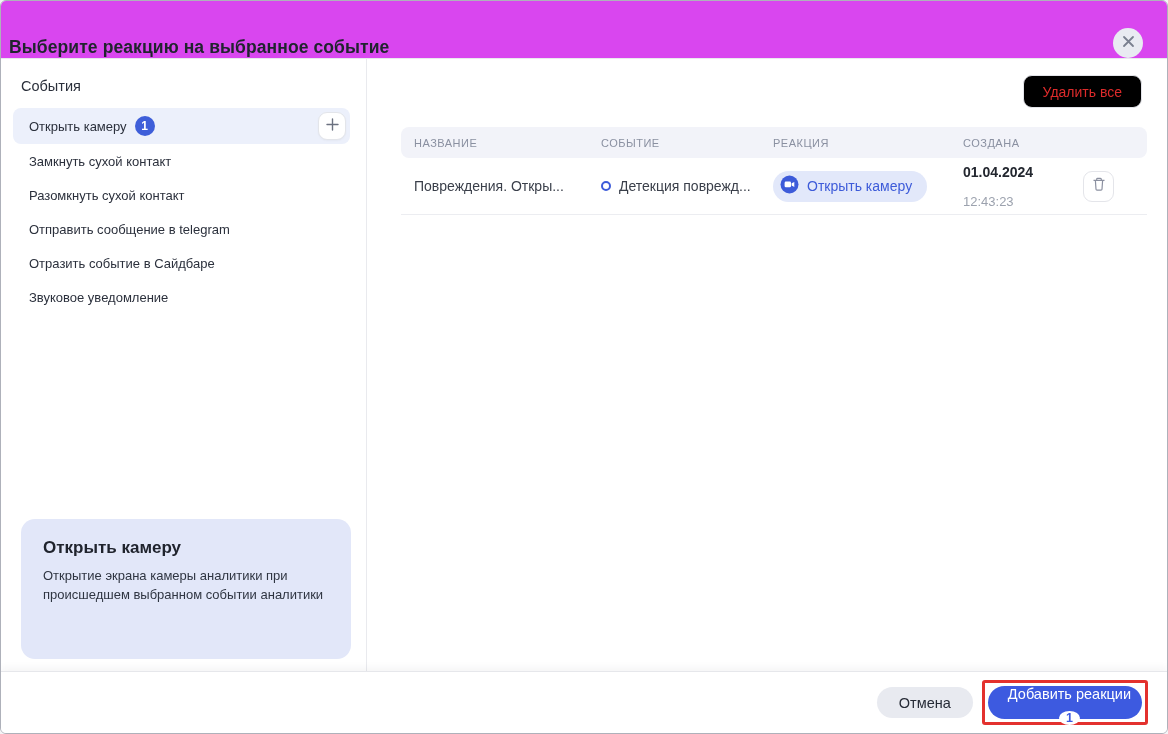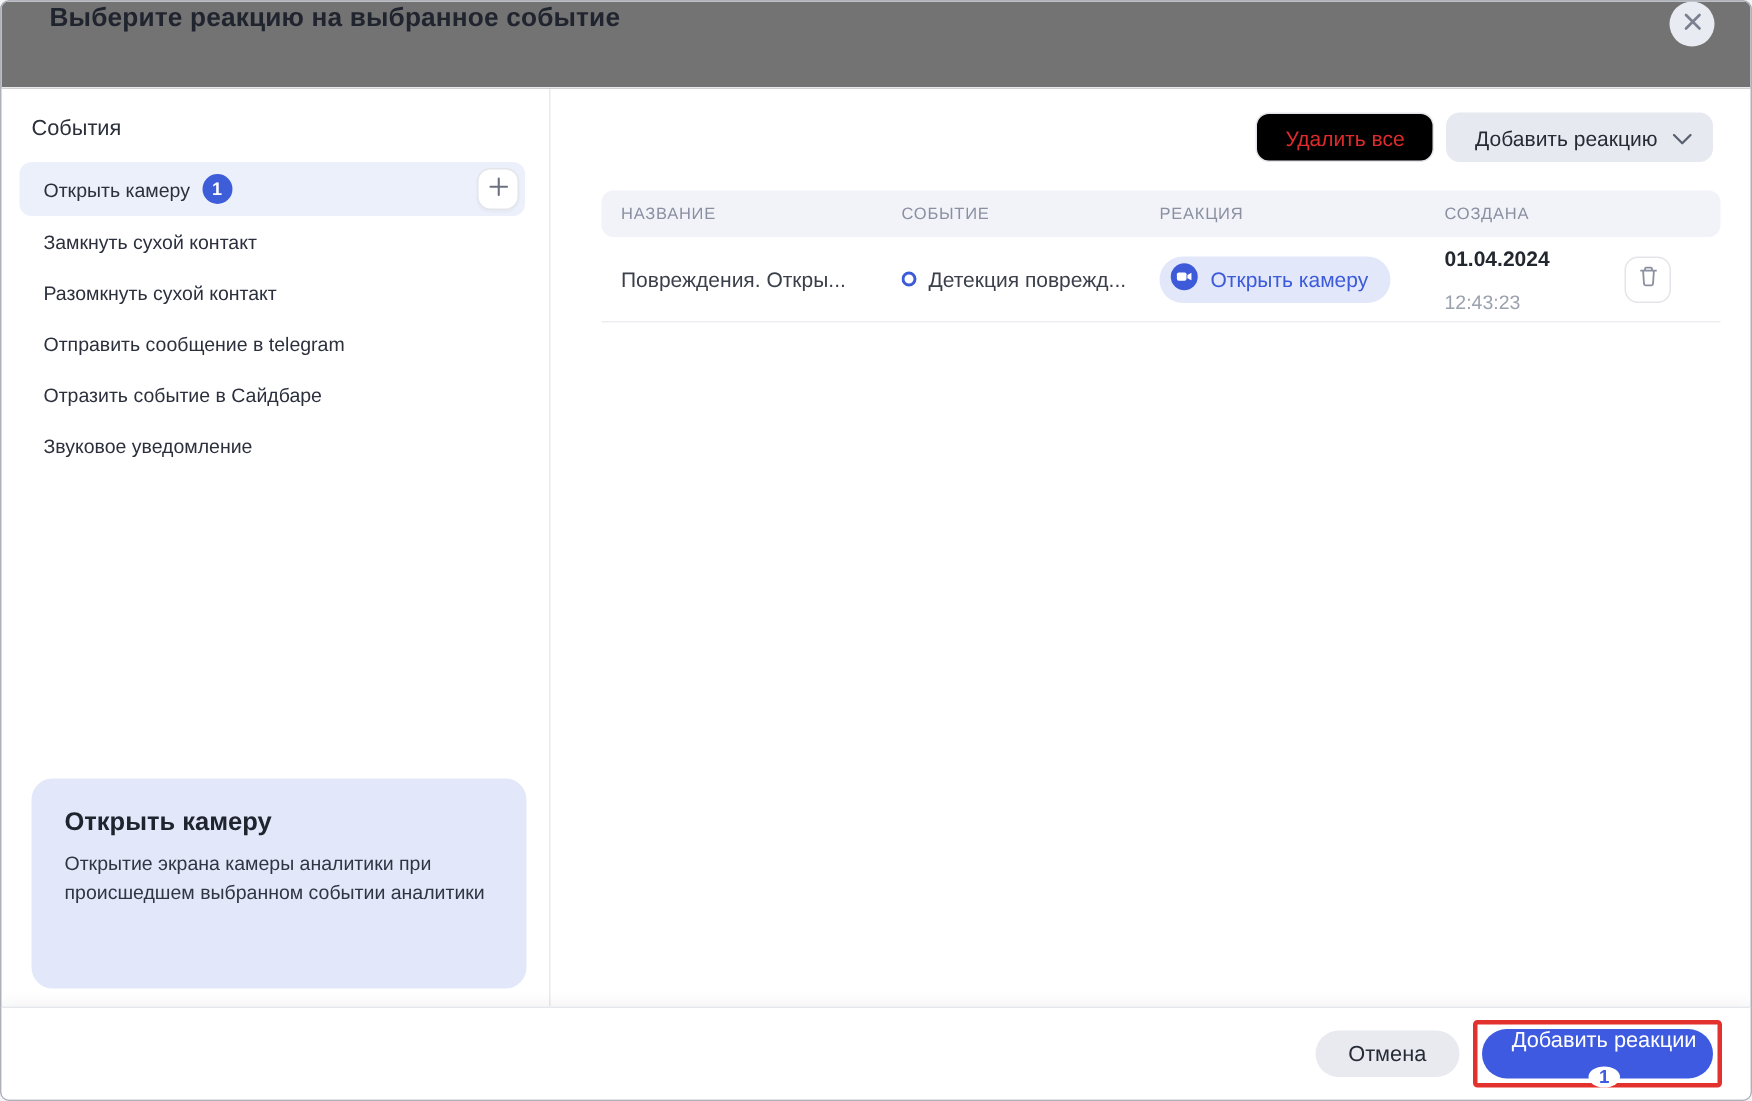--- a/index.html
+++ b/index.html
@@ -11,24 +11,24 @@
     width: 1168px; height: 734px;
     background: #ffffff;
     border: 1px solid #aeb1ba;
     border-radius: 6px;
     overflow: hidden;
   }
 
   
   .modal-header {
     position: absolute; top: 0; left: 0; right: 0; height: 58px;
-    display: flex; align-items: flex-start;
-    padding: 0 24px 0 32px;
+    display: flex; align-items: flex-end;
+    padding: 0 24px 0 8px;
     border-bottom: 1px solid #e9eaee;
-    background: #737373;
+    background: #d946ef;
     z-index: 3;
   }
   .modal-title {
     font-size: 17.5px; font-weight: 700; color: #20242e; letter-spacing: .1px;
   }
   .close-btn {
     margin-left: auto;
     width: 30px; height: 30px; border-radius: 50%;
     background: #e9ebf2; border: none; cursor: pointer;
     display: flex; align-items: center; justify-content: center;
@@ -239,28 +239,20 @@
 
       <div class="info-card">
         <div class="info-card-title">Открыть камеру</div>
         <div class="info-card-desc">Открытие экрана камеры аналитики при происшедшем выбранном событии аналитики</div>
       </div>
     </aside>
 
     <main class="main">
       <div class="toolbar">
         <button class="btn-delete-all">Удалить все</button>
-        <button class="btn-add-reaction">
-          <span>Добавить реакцию</span>
-          <span>
-            <svg width="13" height="8" viewBox="0 0 13 8">
-                <path d="M1 1 L6.5 6.5 L12 1" fill="none" stroke="#596070" stroke-width="1.5" stroke-linecap="round" stroke-linejoin="round"></path>
-              </svg>
-          </span>
-        </button>
       </div>
 
       <div class="rtable">
         <div class="thead">
           <span class="th">НАЗВАНИЕ</span>
           <span class="th">СОБЫТИЕ</span>
           <span class="th">РЕАКЦИЯ</span>
           <span class="th">СОЗДАНА</span>
           <span class="th"></span>
         </div>

